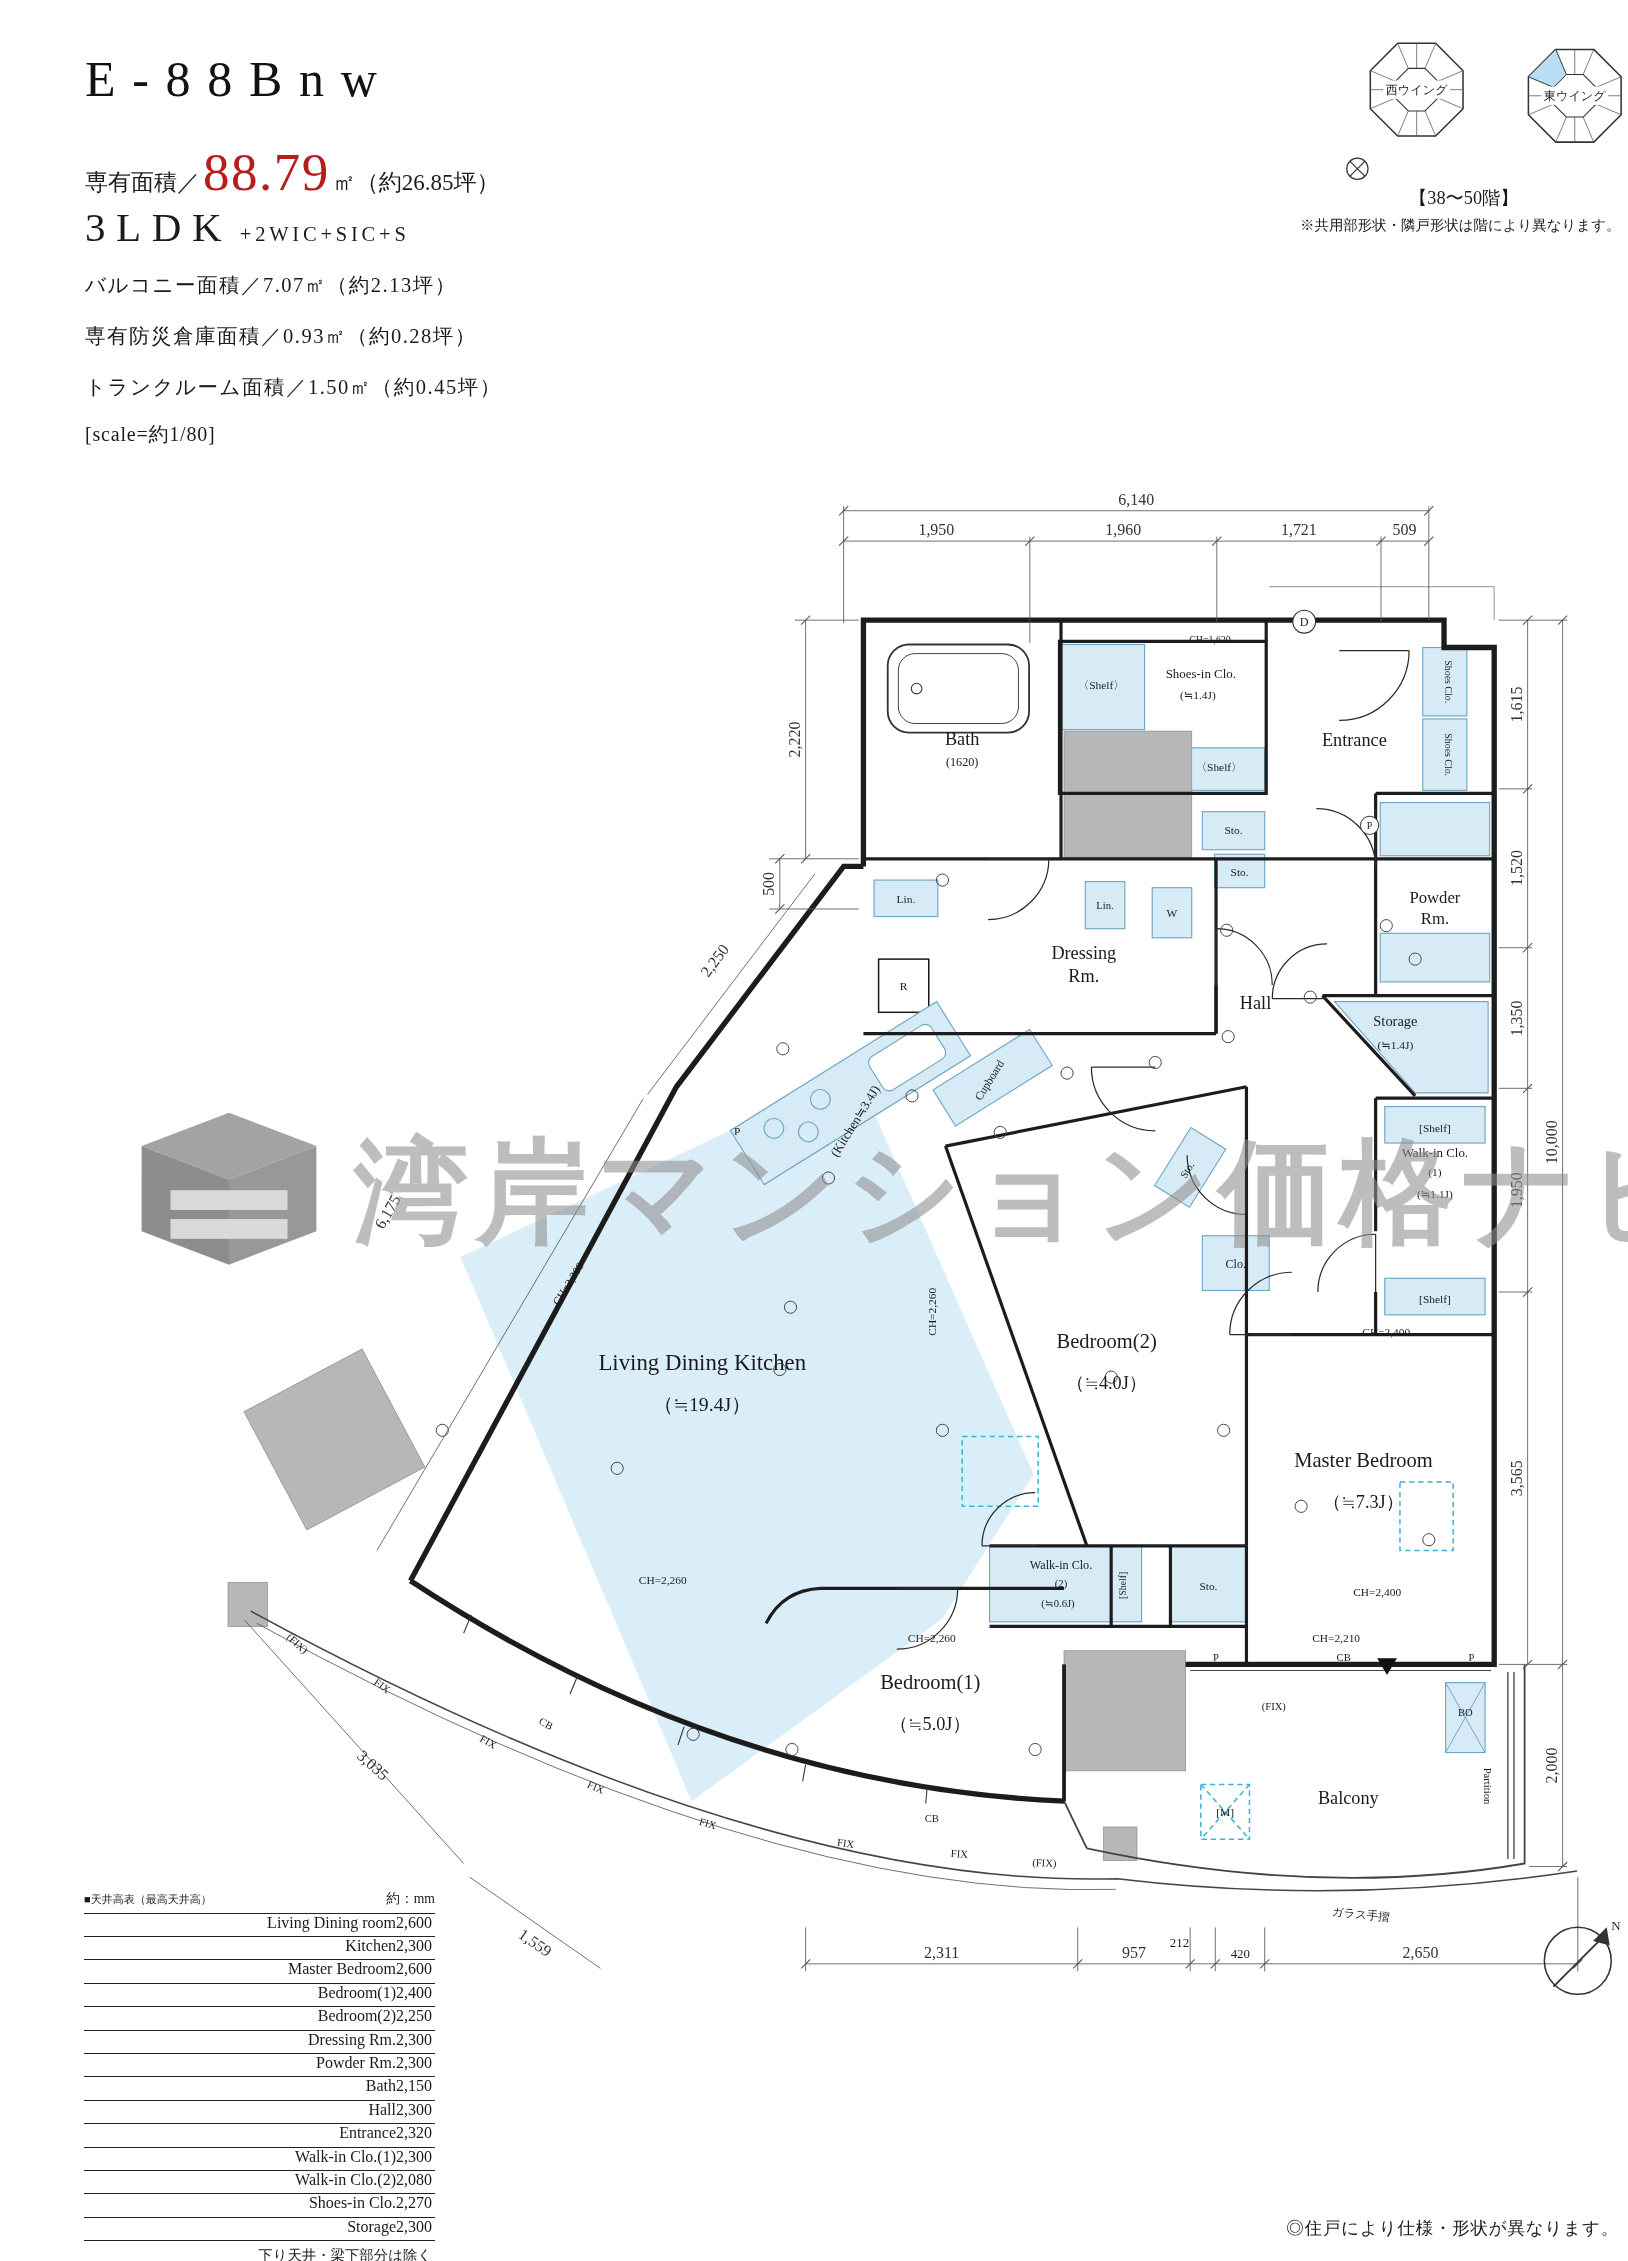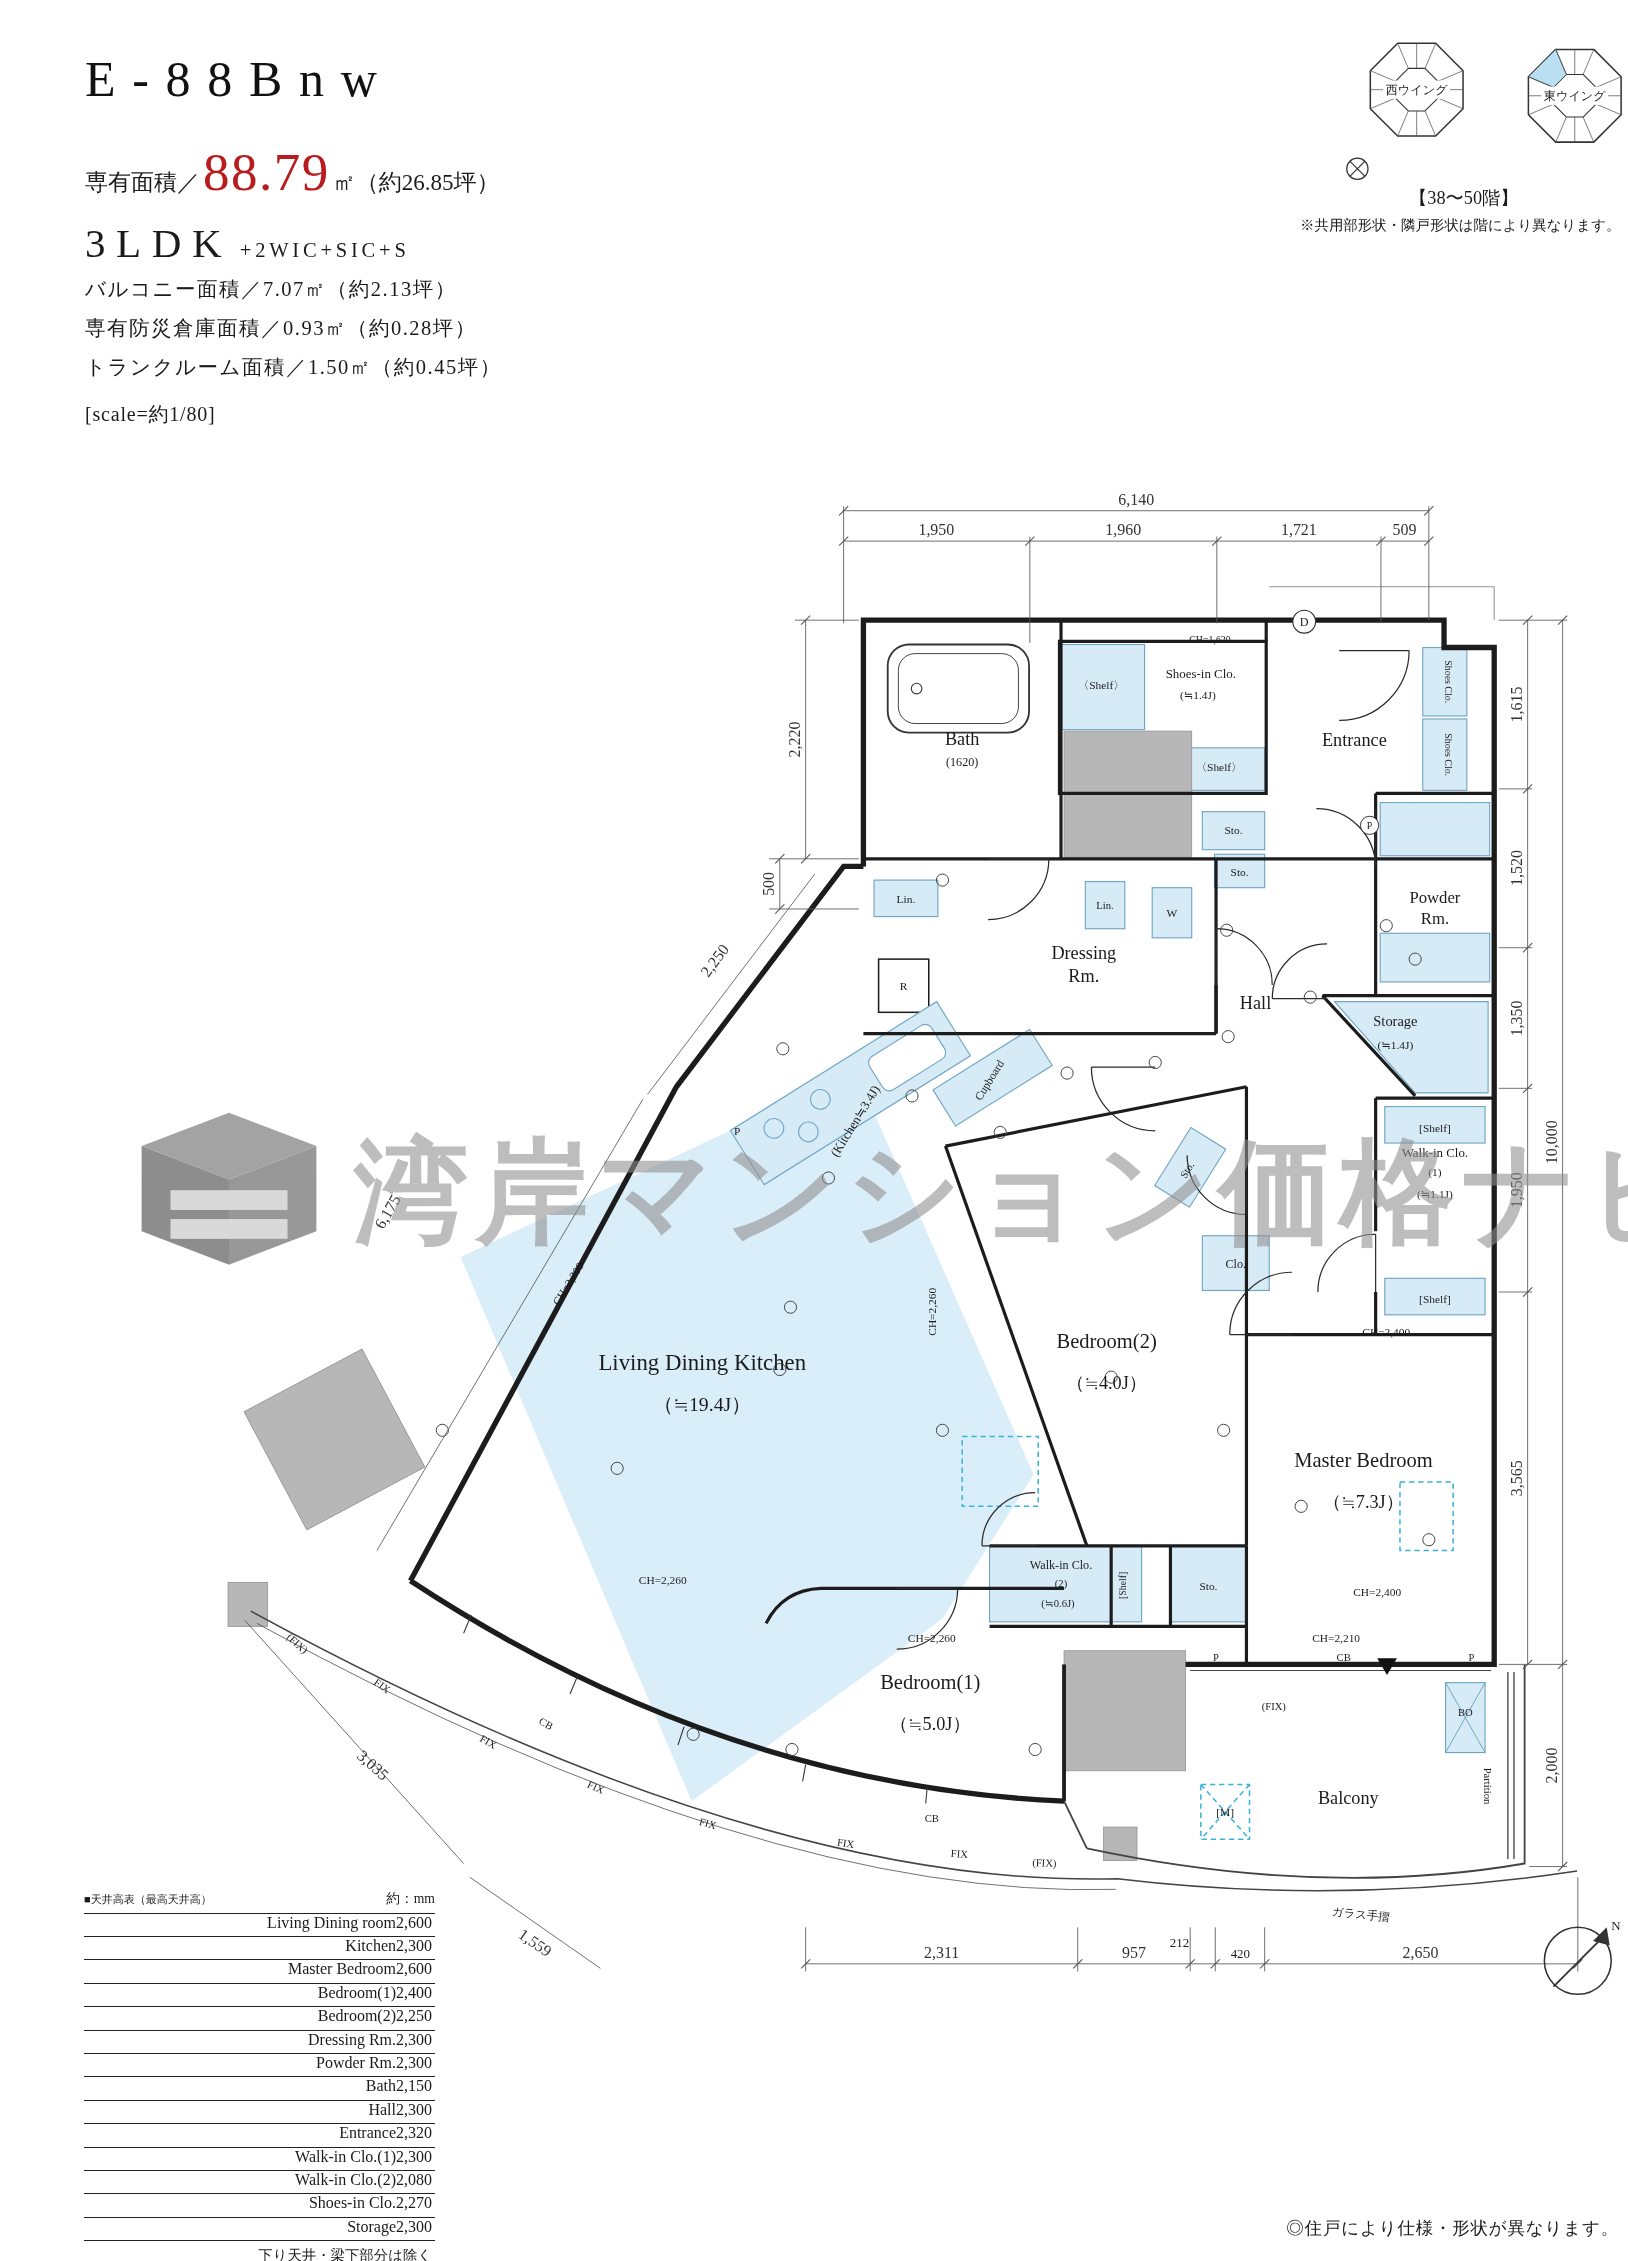--- a/index.html
+++ b/index.html
@@ -3,23 +3,23 @@
 <meta charset="utf-8">
 <style>
   html,body{margin:0;padding:0;background:#fff;}
   .page{position:relative;width:1628px;height:2261px;background:#fff;overflow:hidden;
         font-family:"Liberation Serif",serif;color:#1b1b1b;}
   
   .hdr{position:absolute;left:85px;top:50px;}
   .hdr .title{font-size:50px;letter-spacing:16.7px;color:#111;}
   .hdr .area-line{margin-top:38px;font-size:23px;display:flex;align-items:baseline;}
   .hdr .area-big{font-size:53px;color:#b91c1c;letter-spacing:1.5px;line-height:1;margin:0 3px;}
-  .hdr .type-line{margin-top:20px;font-size:41px;letter-spacing:10.6px;display:flex;align-items:baseline;}
+  .hdr .type-line{margin-top:4px;font-size:41px;letter-spacing:10.6px;display:flex;align-items:baseline;}
   .hdr .type-suffix{font-size:20.5px;letter-spacing:3.8px;margin-left:7.6px;}
-  .hdr .sub{font-size:20.5px;letter-spacing:1.5px;margin-top:7px;line-height:1.55;}
+  .hdr .sub{font-size:20.5px;letter-spacing:1.5px;margin-top:19px;line-height:1.55;}
   .hdr .scale{font-size:20px;margin-top:18px;letter-spacing:0.8px;}
   
   svg.plan{position:absolute;left:0;top:0;}
   svg text{font-family:"Liberation Serif",serif;fill:#1b1b1b;text-anchor:middle;}
   svg .t30{font-size:30px}.t27{font-size:27px}.t26{font-size:26px}.t24{font-size:24px}
   .t22{font-size:22px}.t19{font-size:19px}.t17{font-size:17px}.t16{font-size:16px}
   .t15{font-size:15px}.t14{font-size:14px}.t13{font-size:13px}
   svg .dim{font-size:21px;fill:#333;}
   svg .wall{stroke:#1c1c1c;fill:none;}
   svg .thin{stroke:#444;fill:none;}

